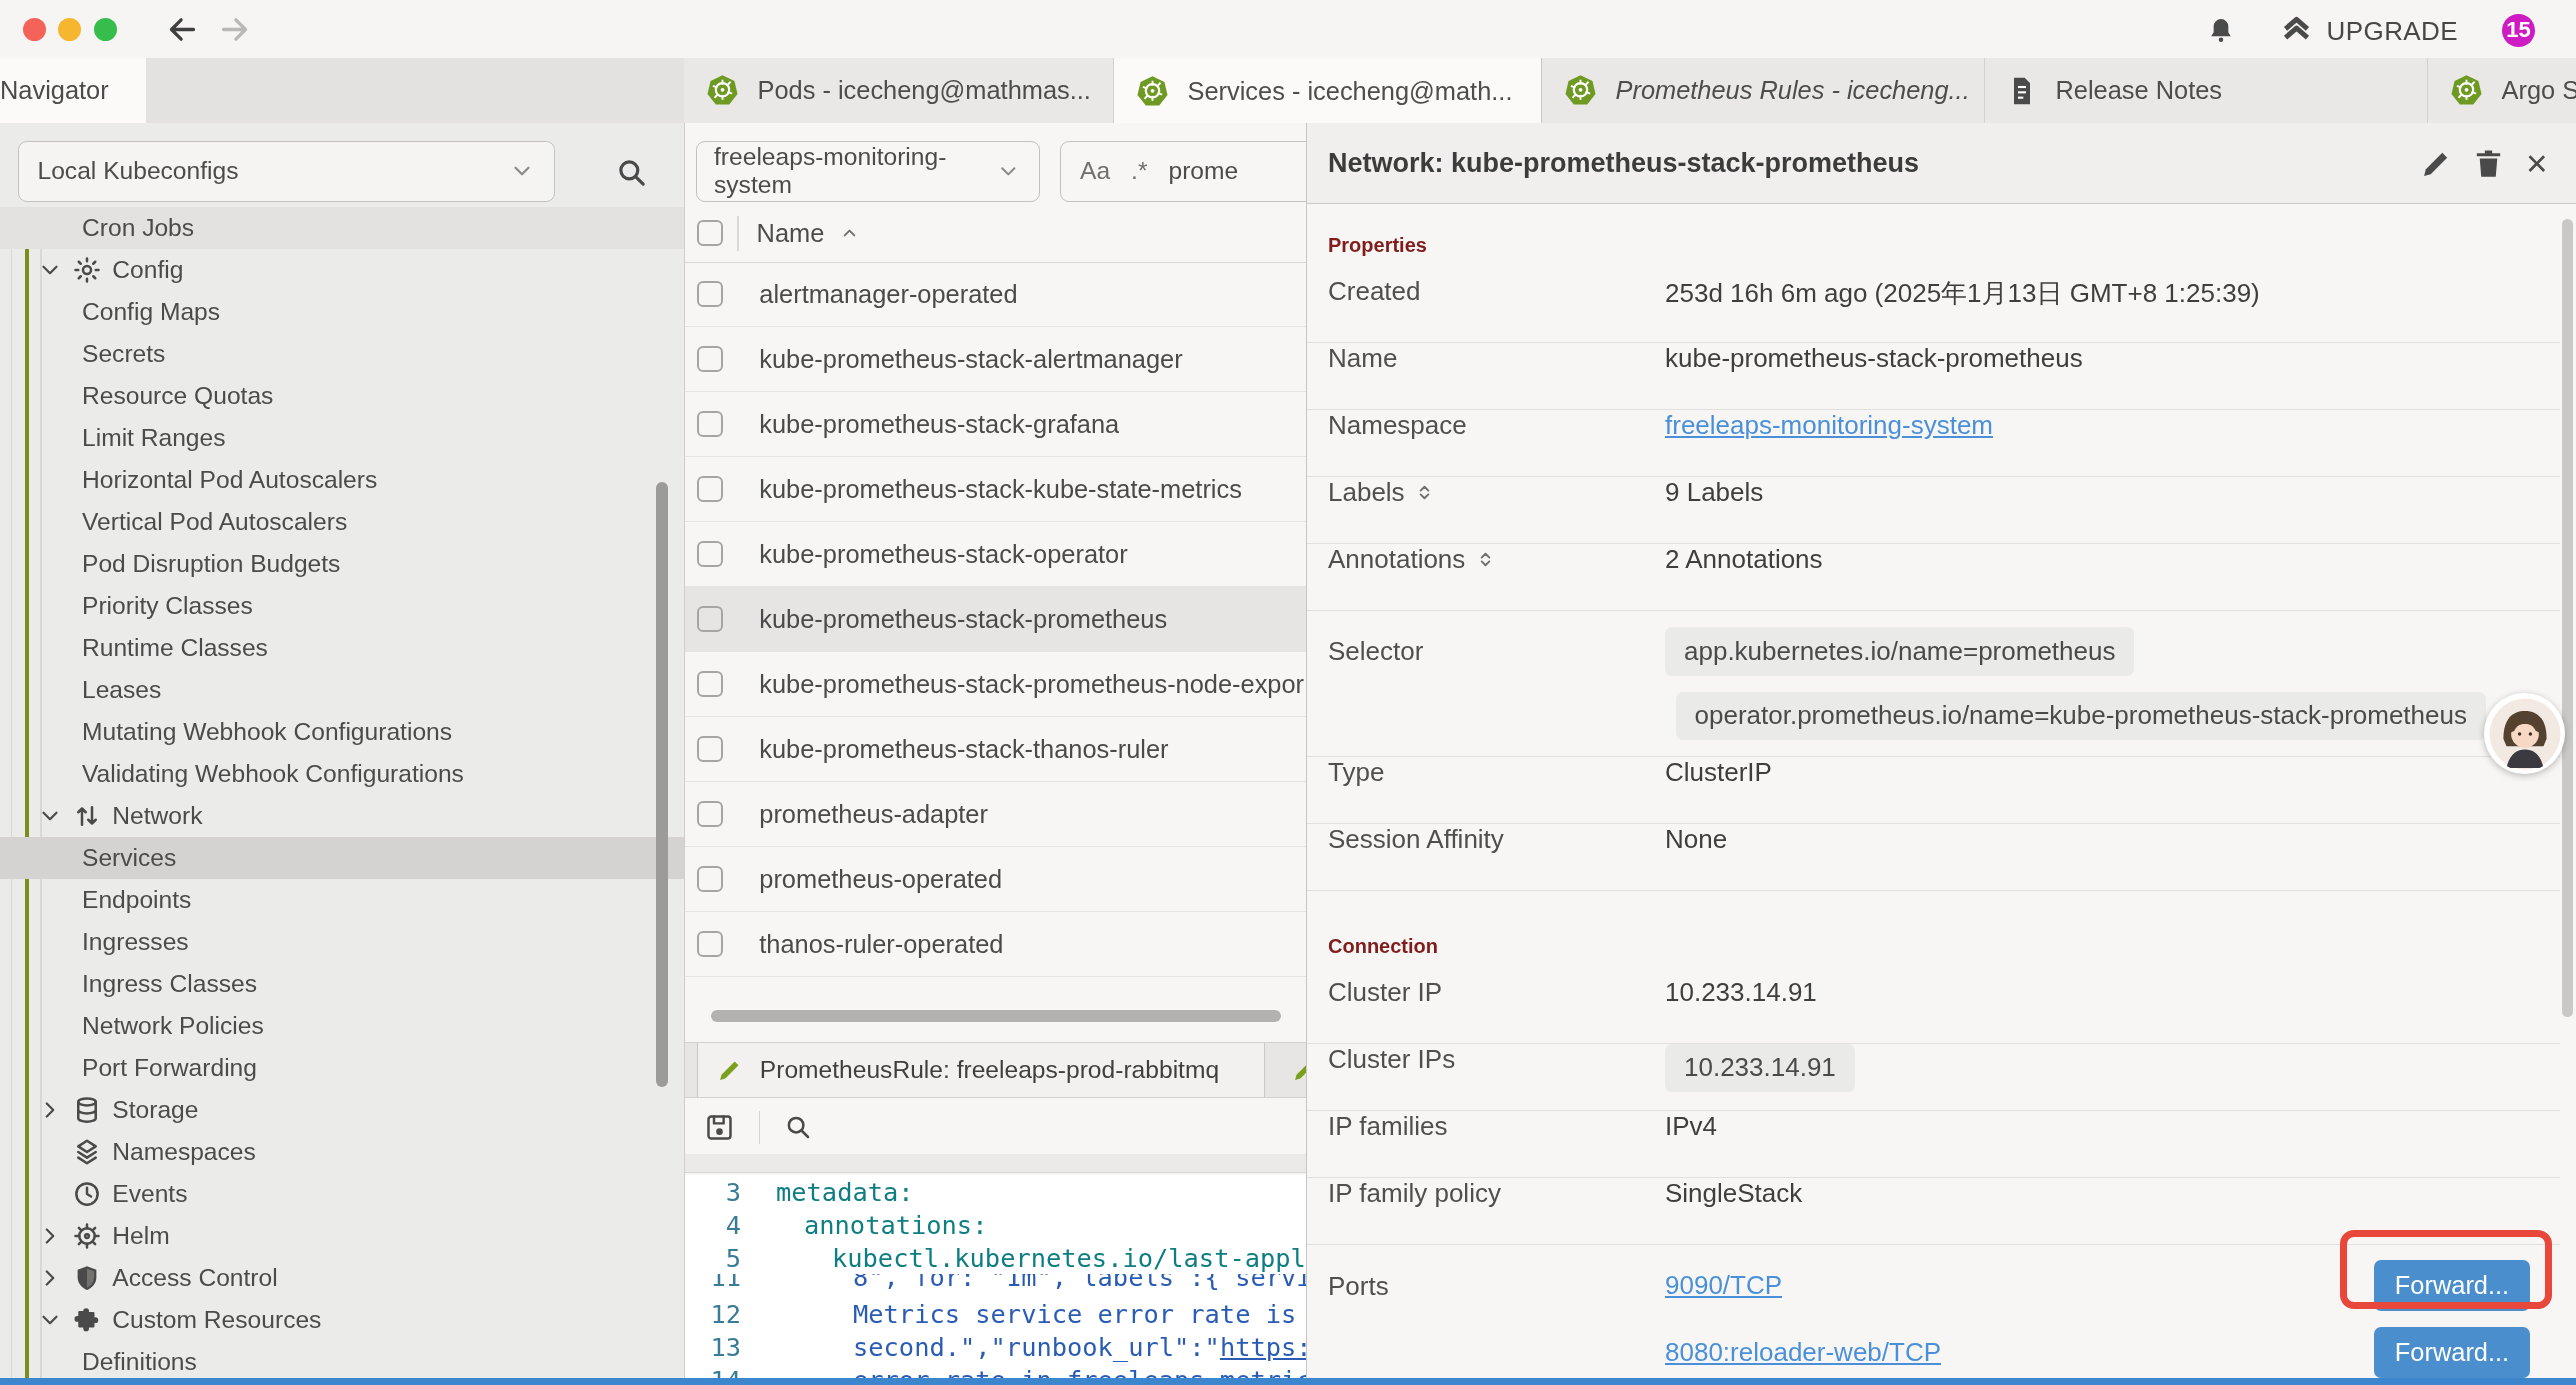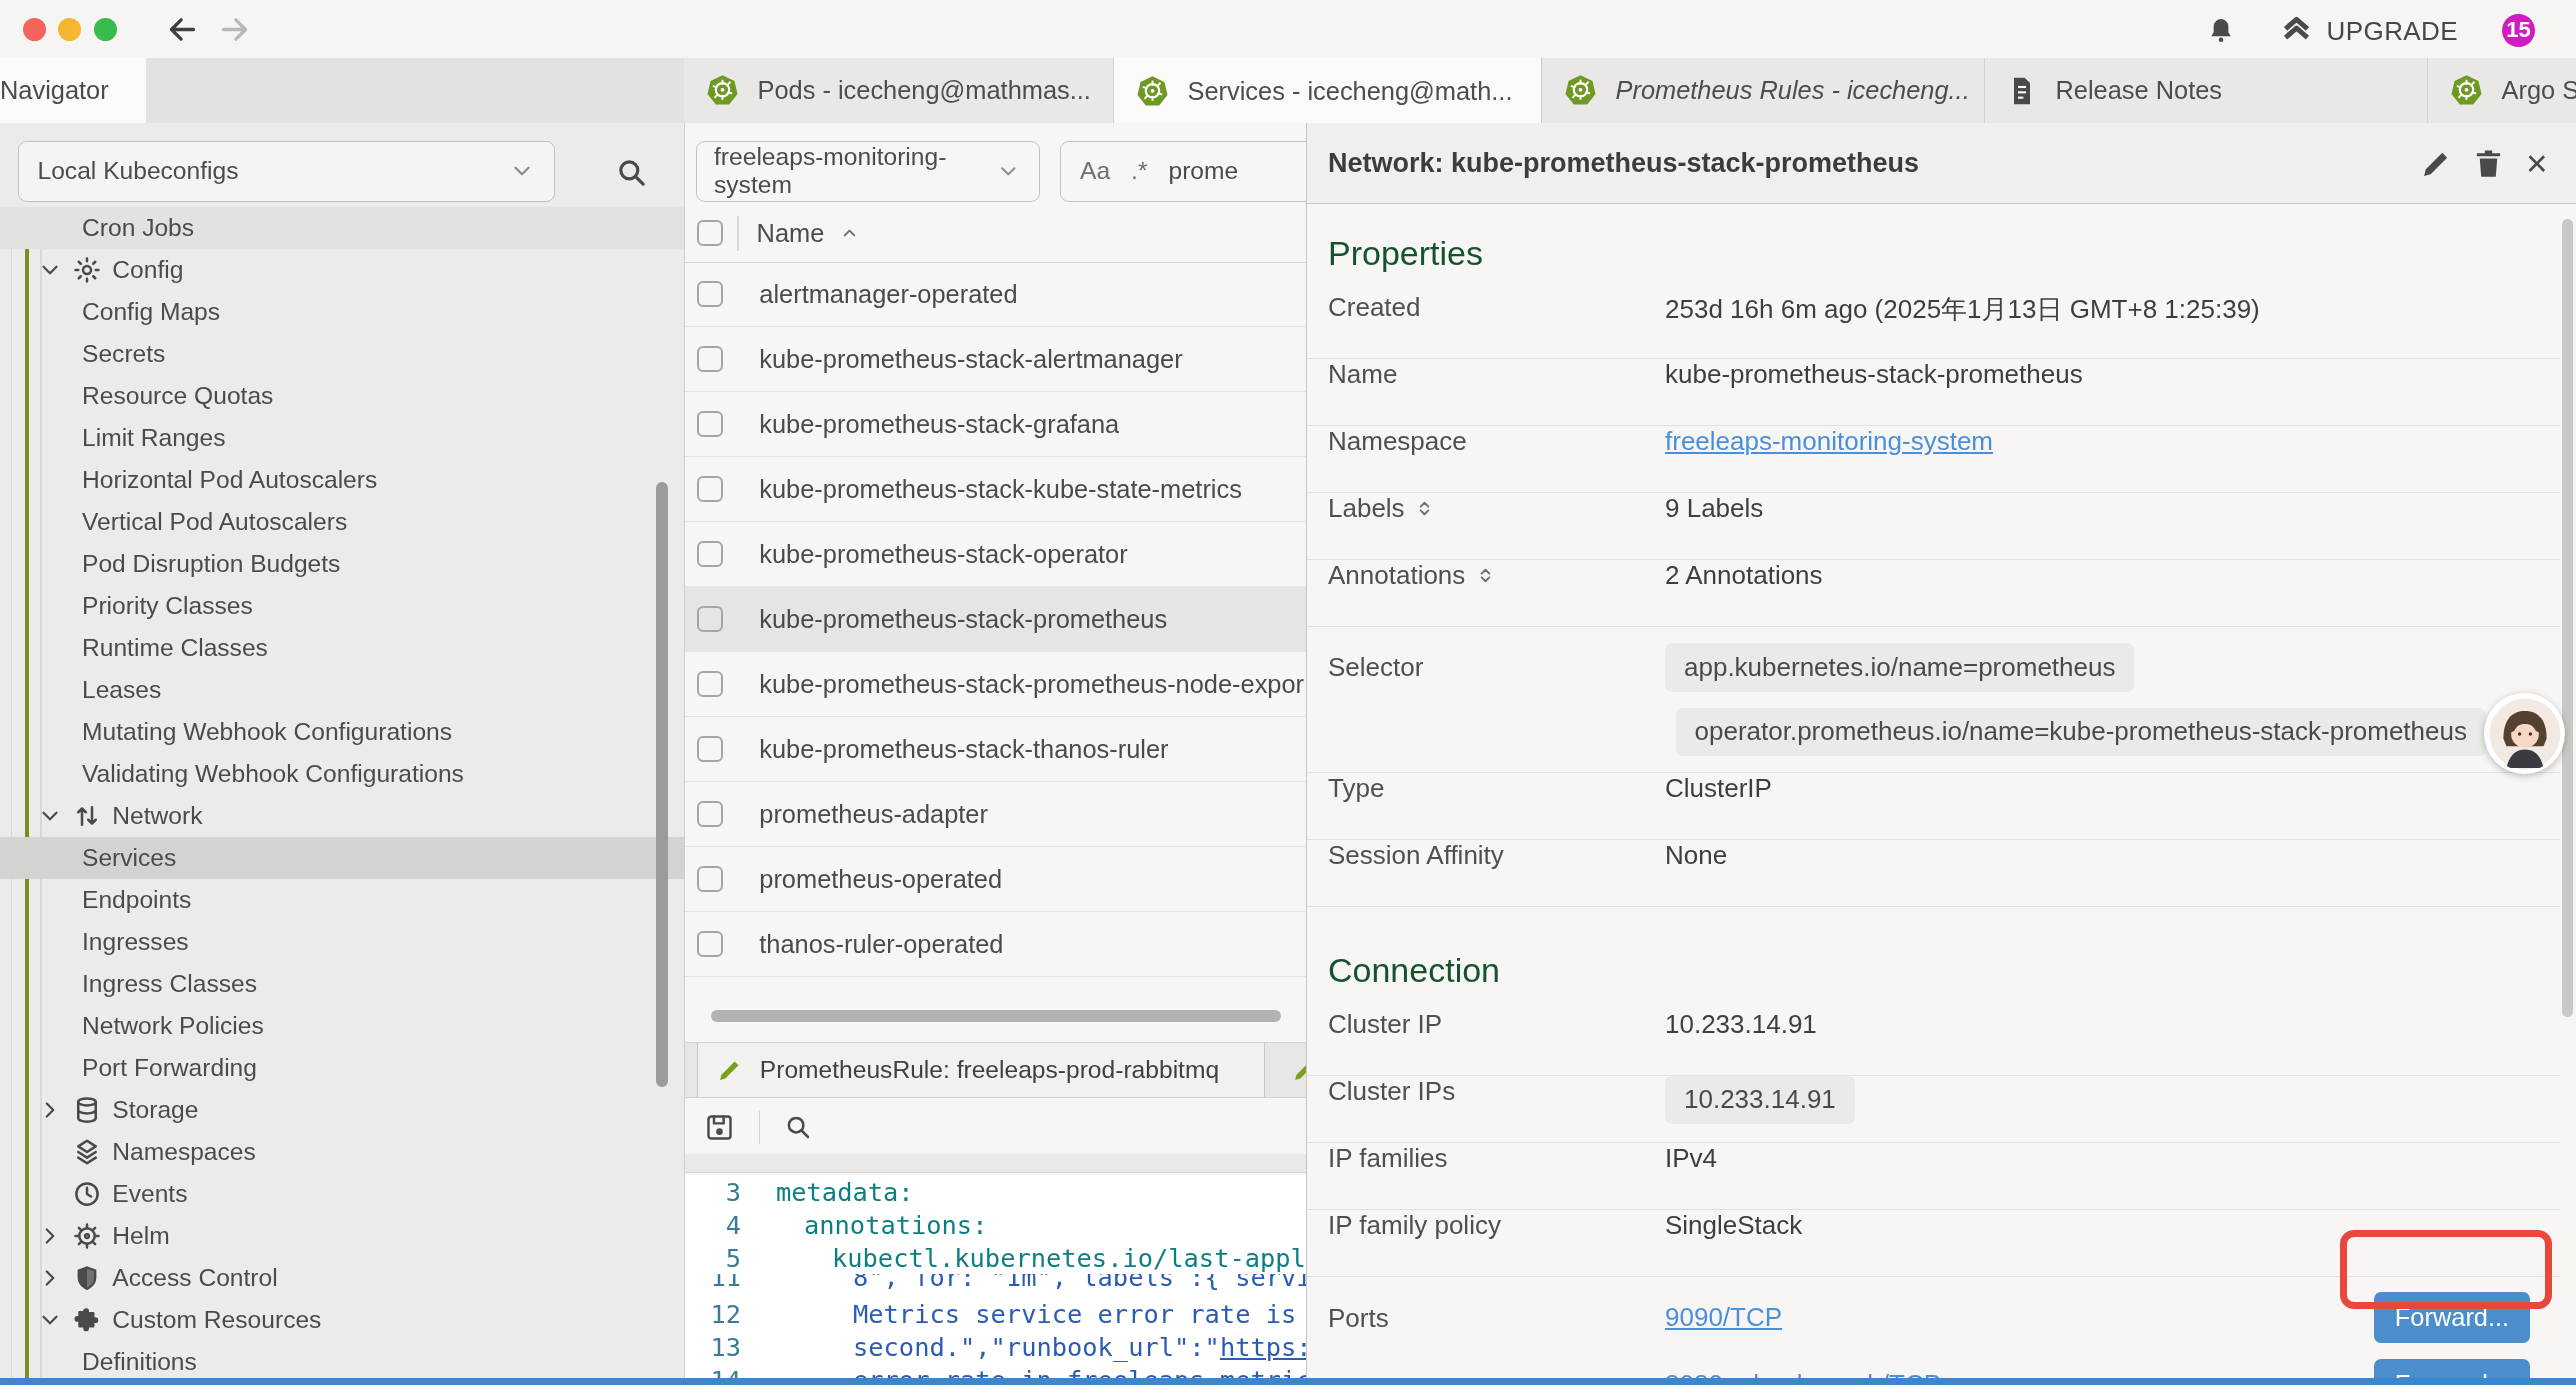--- a/index.html
+++ b/index.html
@@ -96,21 +96,21 @@
   .cguide{position:absolute;width:1.8px;background:#d9d8d7;top:1077px;bottom:0}
 
   
   .panel{position:absolute;left:1306px;top:123px;width:1270px;height:1263px;background:#f7f6f5;
          border-left:1.8px solid #c6c5c4;box-sizing:border-box}
   .phead{position:absolute;left:0;top:0;width:100%;height:81px;background:#f0efee;
          border-bottom:1.8px solid #c9c8c7;display:flex;align-items:center;box-sizing:border-box}
   .ptitle{margin-left:21px;font-weight:bold;font-size:27px;color:#3c3c3c}
   .pico{position:absolute;top:23px;width:35px;height:35px}
   .pbody{position:absolute;left:0;top:81px;right:16px;bottom:0}
-  .pheading{font-weight:normal;font-size:34px;color:#14532d;padding:30px 0 19px 21px}
+  .pheading{font-weight:bold;font-size:20px;color:#7f1d1d;padding:30px 0 19px 21px}
   .prow{min-height:66px;display:flex;align-items:flex-start;border-bottom:1.8px solid #e1e0df;font-size:26px}
   .plabel{width:358px;padding-left:21px;color:#4f4f4f;flex:none;display:flex;align-items:center;gap:8.8px;box-sizing:border-box}
   .pval{color:#3e3e3e}
   .lnk{color:#4a90d9;text-decoration:underline}
   .chip{background:#eaeae9;border-radius:7px;padding:8.8px 19px;display:inline-block;color:#4a4a4a}
   .selr{align-items:flex-start;padding:16px 0;min-height:132px;box-sizing:border-box}
   .selr .chips{display:flex;flex-direction:column;align-items:flex-start;gap:16px}
   .selr .chips .chip:nth-child(2){margin-left:10.5px}
   .pgap{height:33px}
   .portsrow{border-bottom:none;min-height:149px;align-items:flex-start;padding-top:7px}

